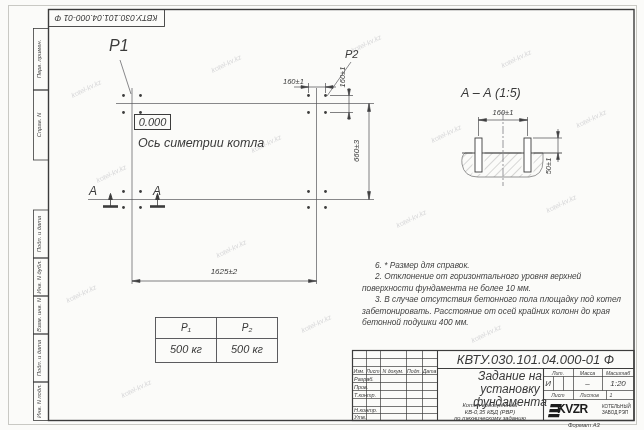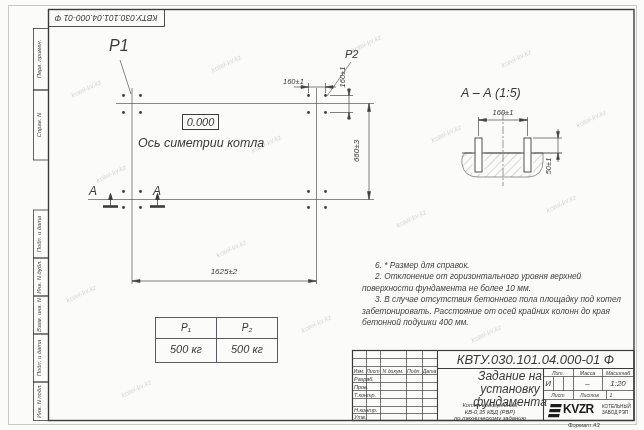--- a/index.html
+++ b/index.html
@@ -177,21 +177,21 @@
   <div class="vlab" style="left:11px;top:54px;">Перв. примен.</div>
   <div class="vlab" style="left:11px;top:120px;">Справ. N</div>
   <div class="vlab" style="left:11px;top:229px;">Подп. и дата</div>
   <div class="vlab" style="left:11px;top:272px;">Инв. N дубл.</div>
   <div class="vlab" style="left:11px;top:310px;">Взам. инв. N</div>
   <div class="vlab" style="left:11px;top:353px;">Подп. и дата</div>
   <div class="vlab" style="left:11px;top:396px;">Инв. N подл.</div>
 
   <div class="t" style="left:109px;top:37px;font-size:16px;">P1</div>
   <div class="t" style="left:345px;top:48px;font-size:11px;">P2</div>
-  <div class="t ctr" style="left:134px;top:114px;width:35px;height:14px;line-height:14px;font-size:11px;border:1px solid #3c3c3c;margin-left:48px;">0.000</div>
+  <div class="t ctr" style="left:134px;top:114px;width:35px;height:14px;line-height:14px;font-size:11px;border:1px solid #3c3c3c;">0.000</div>
   <div class="t" style="left:138px;top:136px;font-size:12.5px;">Ось симетрии котла</div>
   <div class="t" style="left:89px;top:184px;font-size:12px;">А</div>
   <div class="t" style="left:153px;top:184px;font-size:12px;">А</div>
   <div class="t ctr" style="left:198px;top:267px;width:52px;font-size:8px;">1625±2</div>
   <div class="t vt" style="left:336px;top:146px;width:40px;height:10px;font-size:8px;">660±3</div>
   <div class="t" style="left:283px;top:77px;font-size:7.5px;">160±1</div>
   <div class="t vt" style="left:326px;top:72px;width:32px;height:10px;font-size:7.5px;">160±1</div>
 
   <div class="t" style="left:461px;top:86px;font-size:12.5px;">А – А (1:5)</div>
   <div class="t ctr" style="left:485px;top:108px;width:36px;font-size:7.5px;">160±1</div>
@@ -238,20 +238,20 @@
   <div class="t ctr cellhdr" style="left:606px;top:392px;width:10px;">1</div>
 
   <div style="position:absolute;left:545px;top:400px;width:88px;height:20px;">
     <svg width="14" height="16" style="position:absolute;left:3px;top:3px;">
       <g fill="#1c1c1c" transform="skewX(-12)">
         <rect x="3" y="1" width="11" height="3.2"></rect>
         <rect x="3" y="6" width="11" height="3.2"></rect>
         <rect x="3" y="11" width="11" height="3.2"></rect>
       </g>
     </svg>
-    <span class="t logo-kvzr" style="left:18px;top:2px;font-size:12px;color:#1c1c1c;">KVZR</span>
+    <span class="t logo-kvzr" style="left:12px;top:2px;font-size:12px;color:#1c1c1c;">KVZR</span>
     <span class="t" style="left:57px;top:4px;font-size:4.6px;font-style:normal;color:#333;">КОТЕЛЬНЫЙ</span>
     <span class="t" style="left:57px;top:10px;font-size:4.6px;font-style:normal;color:#333;">ЗАВОД РЭП</span>
   </div>
 
   <div class="t" style="left:568px;top:422px;font-size:5.8px;">Формат А3</div>
 
 </div>
 
 </body></html>

